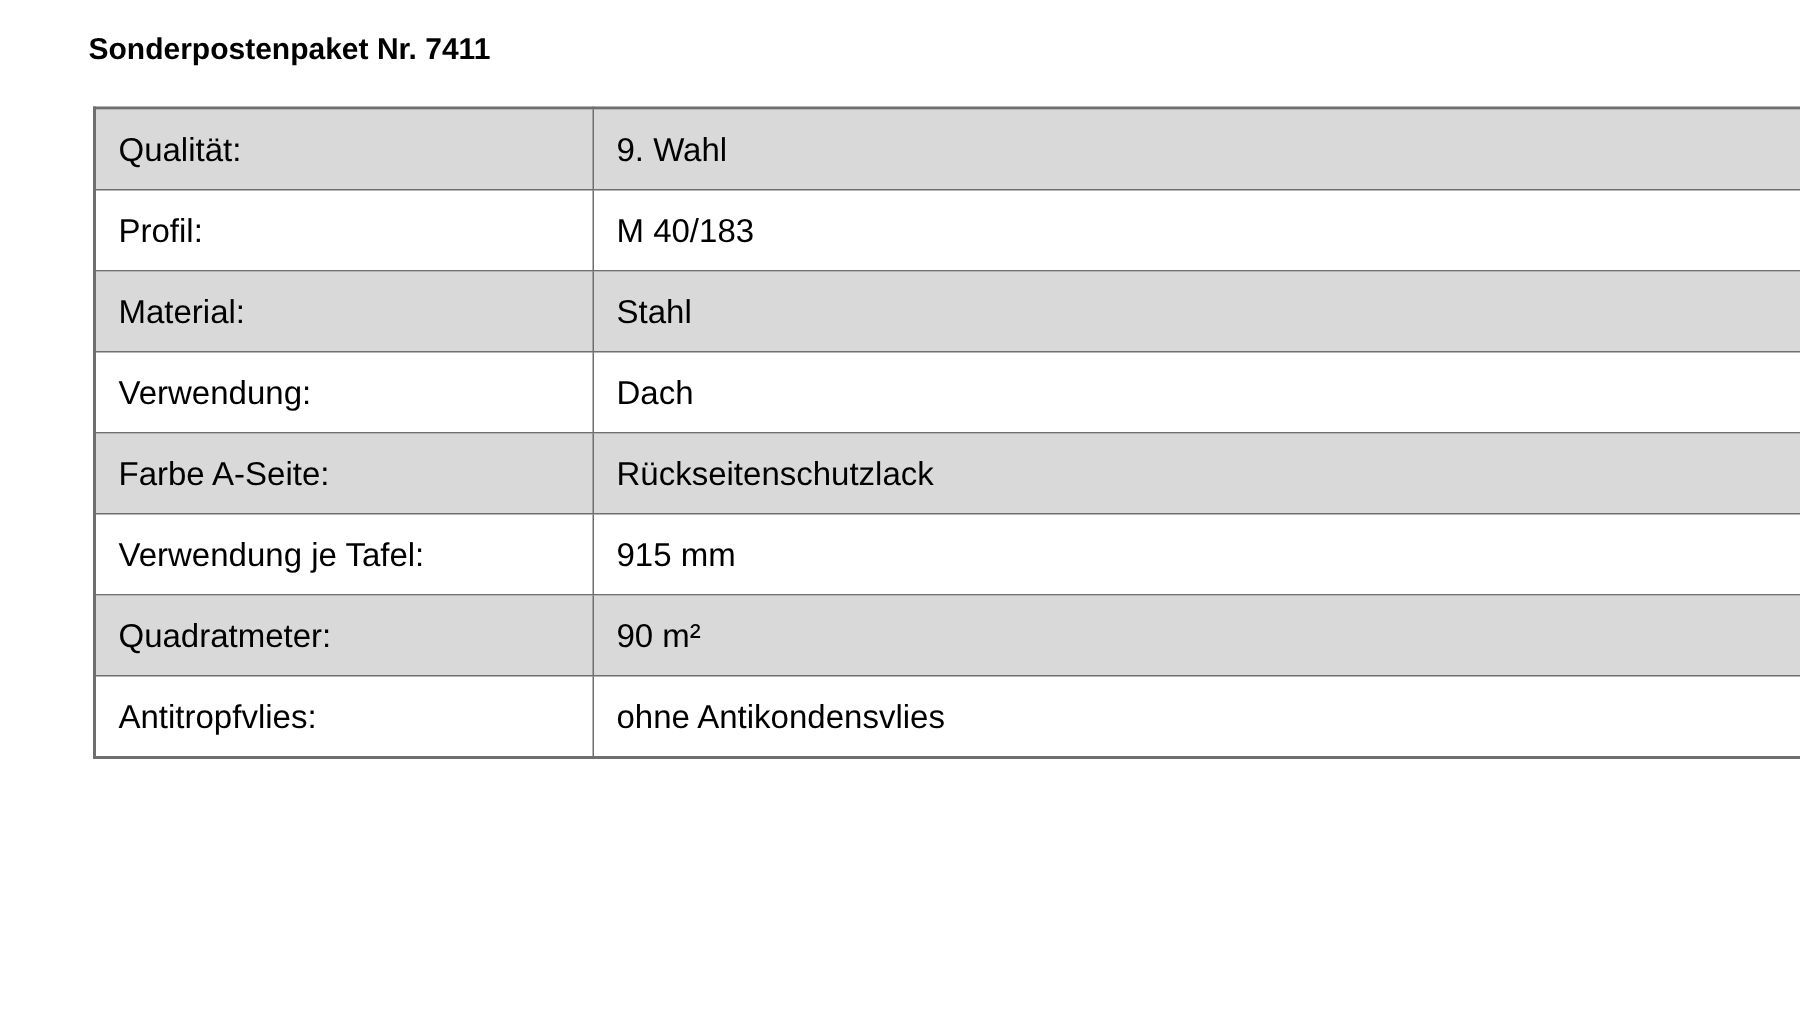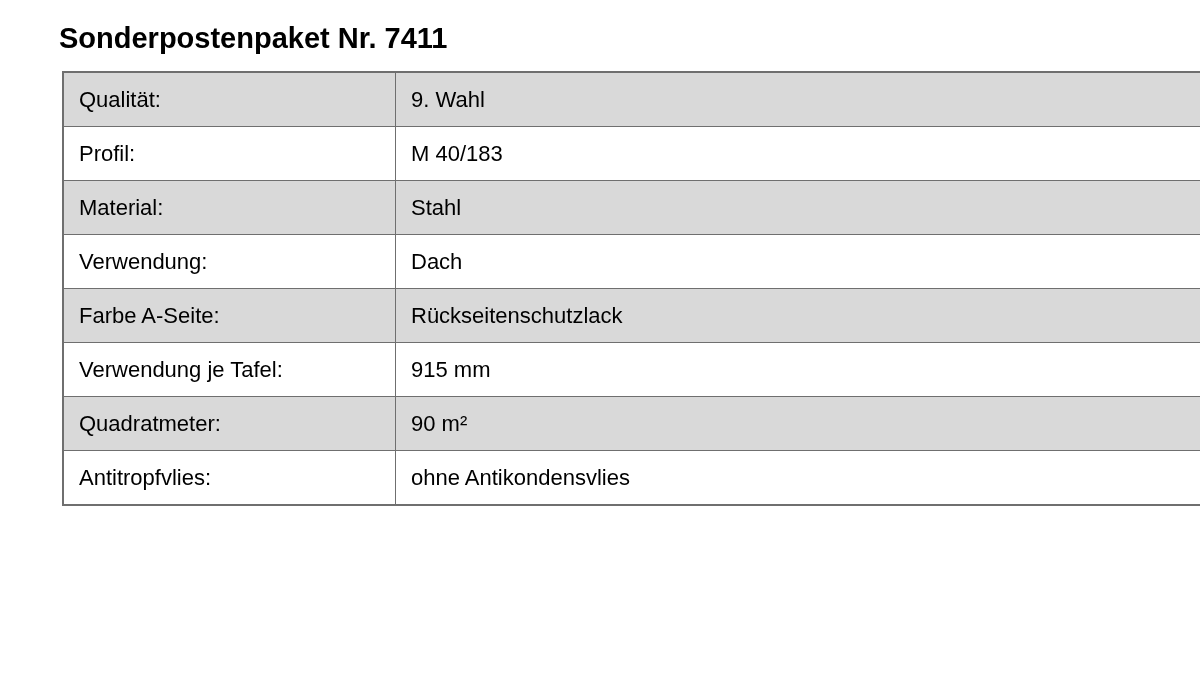--- a/index.html
+++ b/index.html
@@ -16,21 +16,21 @@
     width: 1200px;
     height: 680px;
     position: relative;
     background: #ffffff;
   }
   h1.doc-title {
     margin: 0;
     position: absolute;
     left: 59px;
     top: 22px;
-    font-size: 29px;
+    font-size: 20px;
     font-weight: bold;
     letter-spacing: 0px;
     color: #000000;
   }
   table.spec-table {
     position: absolute;
     left: 62px;
     top: 71px;
     width: 1160px;
     border-collapse: collapse;

